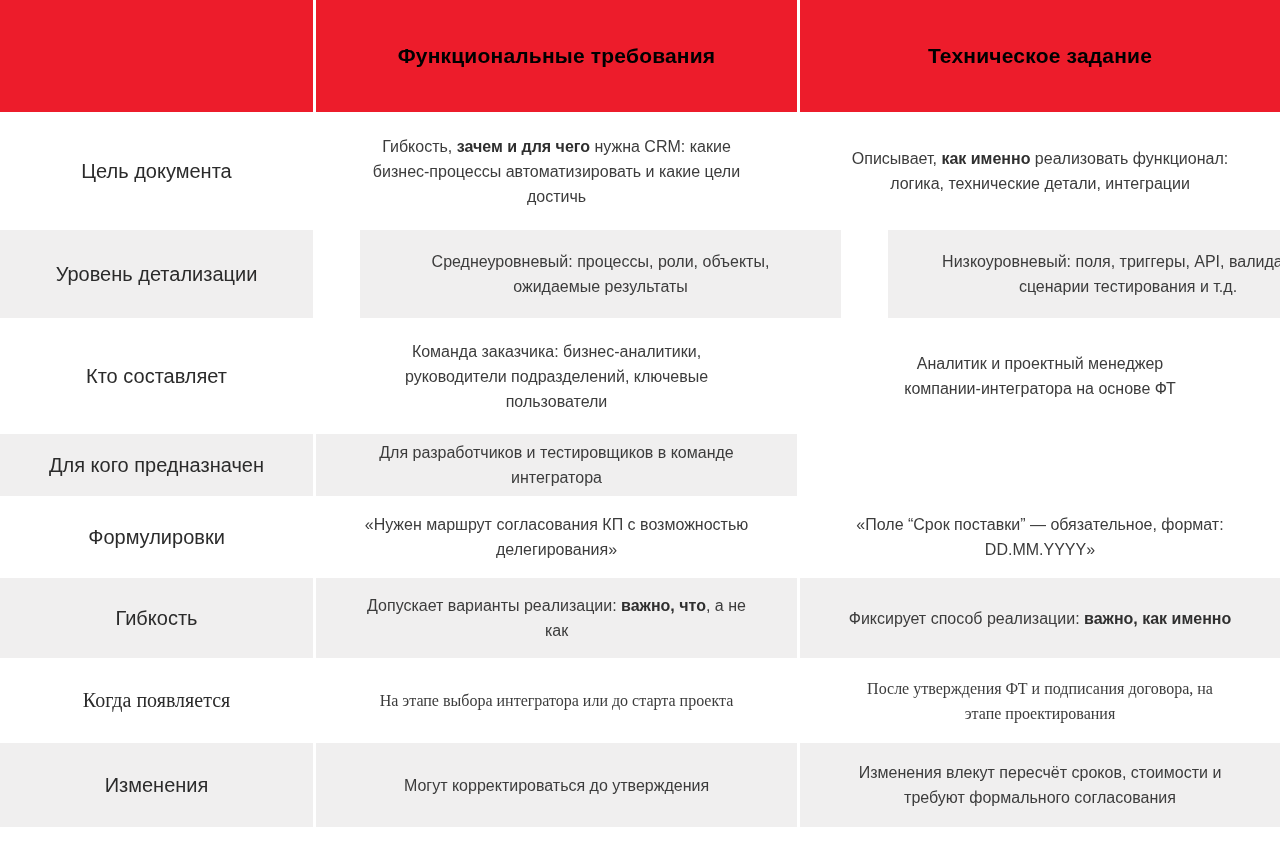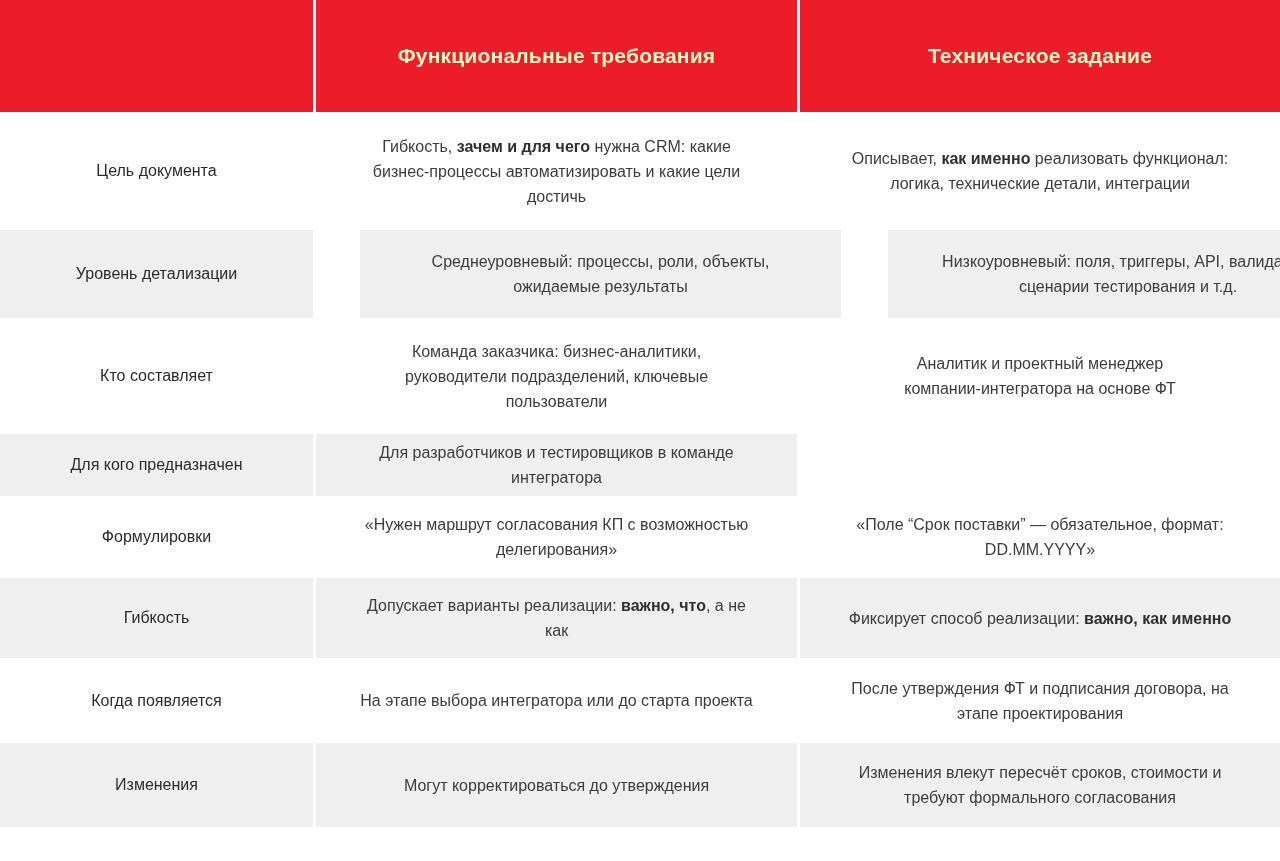--- a/index.html
+++ b/index.html
@@ -13,39 +13,39 @@
   body{
     width:1280px;height:861px;overflow:hidden;
     font-family:"Liberation Sans","DejaVu Sans",sans-serif;
   }
   .table{width:1280px;}
   .row{display:grid;grid-template-columns:313px 484px 483px;width:1280px;}
   .cell{display:flex;align-items:center;justify-content:center;text-align:center;}
   .cell + .cell{border-left:3px solid #ffffff;}
 
   .header{height:112px;}
-  .header .cell{background:var(--header-red);color:#fef9c3;font-weight:bold;font-size:21px;letter-spacing:.2px;}
+  .header .cell{background:var(--header-red);color:#000000;font-weight:bold;font-size:21px;letter-spacing:.2px;}
 
   .white .cell{background:#ffffff;}
   .gray  .cell{background:var(--row-alt-gray);}
 
-  .label{font-size:16px;color:var(--text-dark);padding:8px 10px;}
+  .label{font-size:20px;color:var(--text-dark);padding:8px 10px;}
   .body{
     font-size:16px;line-height:25px;color:var(--text-body);
     padding:0 12px;white-space:pre-line;
   }
   .body b{color:#2F2F2F;}
 
   .r1{height:118px;}
   .r2{height:88px;gap:44px;}
   .r3{height:116px;}
   .r4{height:62px;}
   .r5{height:82px;}
   .r6{height:80px;}
-  .r7{height:85px;}
+  .r7{height:85px;font-family:Liberation Serif, serif;}
   .r8{height:84px;}
 </style>
 </head>
 <body>
 
 <div class="table">
 
   <header class="row header">
     <div class="cell"></div>
     <div class="cell">Функциональные требования</div>

